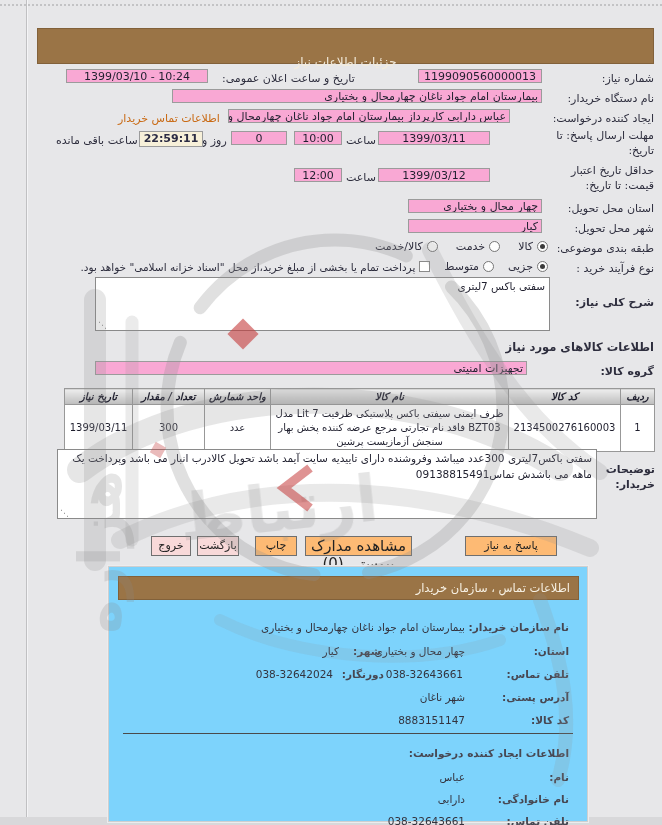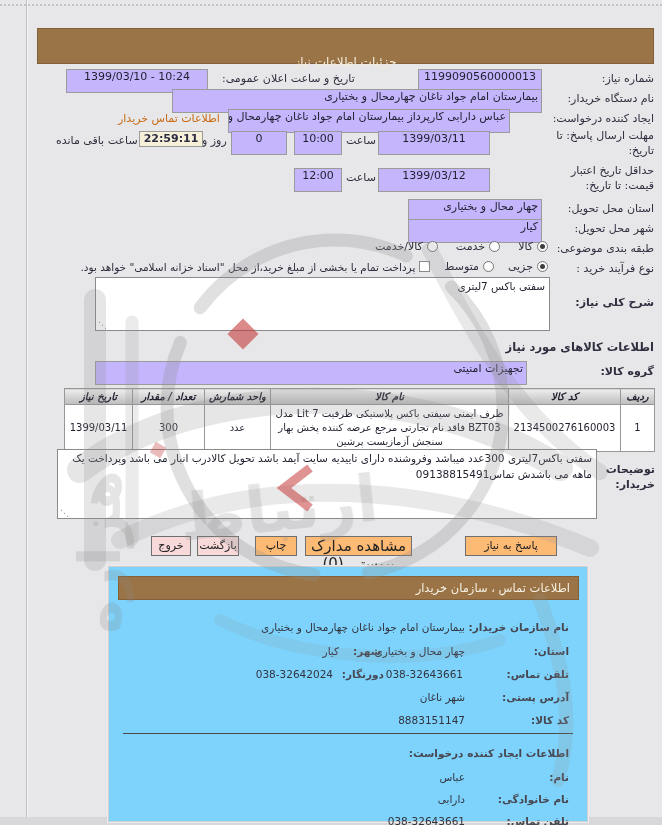--- a/index.html
+++ b/index.html
@@ -7,22 +7,22 @@
   #stage { position:relative; width:662px; height:825px; background:#e7e7e9; overflow:hidden; direction:ltr; }
   .dotline { position:absolute; left:0; top:4px; width:100%; height:0; border-top:2px dotted #c3c3c5; }
   .vline { position:absolute; left:26px; top:0; width:1px; height:100%; background:#c0c0c2; box-shadow:1px 0 0 #f4f4f6; }
   .footer-strip { position:absolute; left:0; top:817px; width:100%; height:8px; background:#d8d8da; }
 
   .titlebar { position:absolute; background:#9a7446; border:1px solid #82613a; color:#f4ecdc;
               font-size:12px; direction:rtl; text-align:center; padding:16px 10px; line-height:34px; }
 
   .lbl { position:absolute; font-size:11px; color:#2e2e3e; direction:rtl; text-align:right; white-space:nowrap; line-height:1.35; }
   .lbl.b { font-weight:bold; }
-  .inp { position:absolute; background:#c4b5fd; border:1px solid #9b9b9b; font-size:11px; color:#1f1f2e;
-         height:24px; line-height:14px; padding:0 3px; overflow:hidden; white-space:nowrap; }
+  .inp { position:absolute; background:#f9a8d4; border:1px solid #9b9b9b; font-size:11px; color:#1f1f2e;
+         height:14px; line-height:14px; padding:0 3px; overflow:hidden; white-space:nowrap; }
   .inp.c { text-align:center; direction:ltr; }
   .inp.r { direction:rtl; text-align:right; }
   .timer { position:absolute; background:#f7f0d9; border:1px solid #9b9b9b; font-size:11px; font-weight:bold;
            color:#2c2c44; text-align:center; height:16px; line-height:14px; direction:ltr; }
   .link { position:absolute; font-size:11px; color:#c96a14; direction:rtl; white-space:nowrap; cursor:pointer; }
 
   .optrow { position:absolute; display:flex; direction:rtl; align-items:center; gap:18px;
             font-size:11px; color:#2e2e3e; white-space:nowrap; }
   .opt { display:flex; align-items:center; gap:4px; direction:rtl; }
   .radio { width:11px; height:11px; border-radius:50%; border:1px solid #767676; background:#fdfdfd; position:relative; flex:none; }

